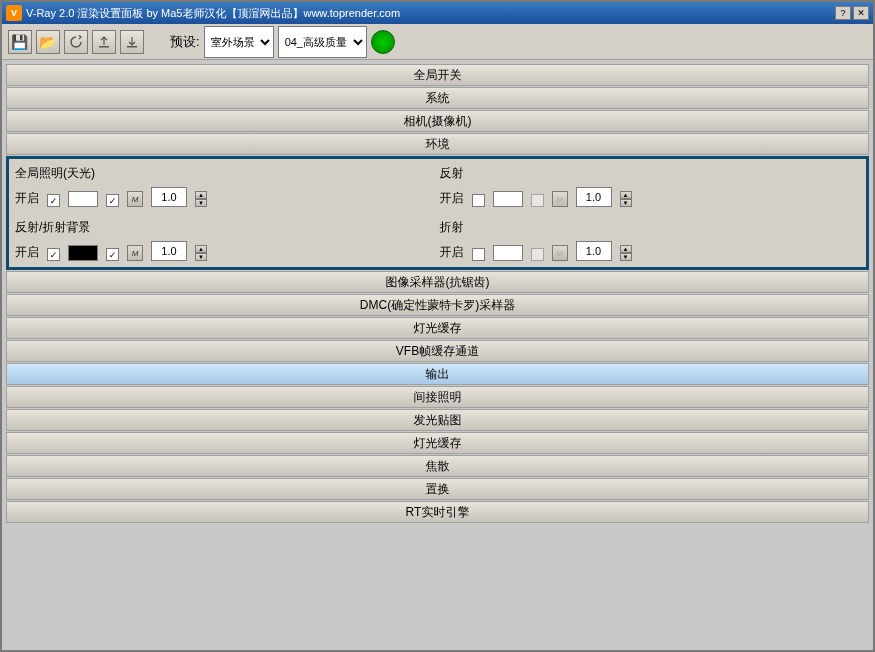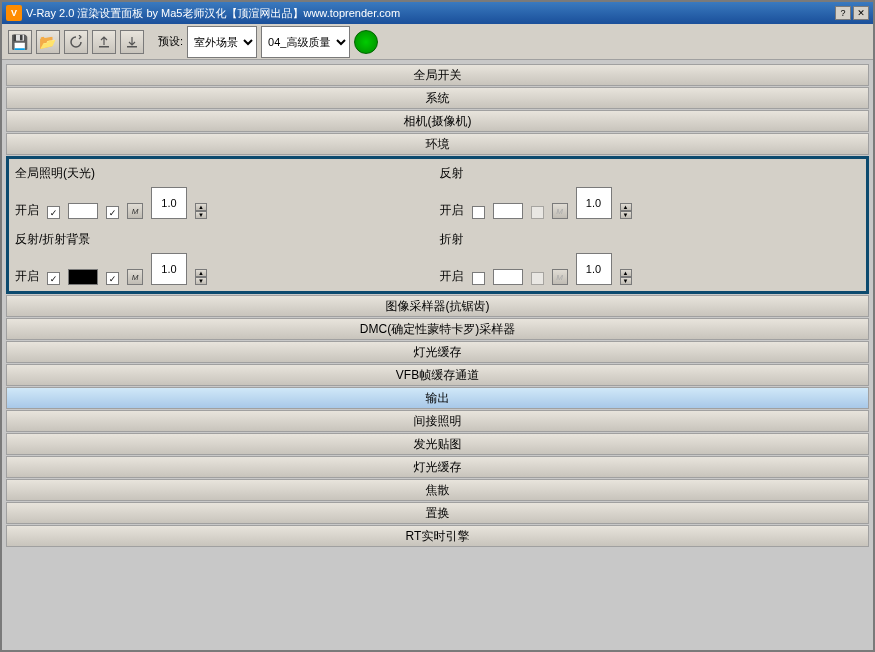--- a/index.html
+++ b/index.html
@@ -94,22 +94,22 @@
       border: 1px solid #7a7a7a;
       background: linear-gradient(to bottom, #e8e4dc, #c8c4bc);
       display: flex;
       align-items: center;
       justify-content: center;
       cursor: pointer;
       font-size: 14px;
     }
 
     .preset-label {
-      font-size: 11px;
-      margin-left: 10px;
+      font-size: 13px;
+      margin-left: 22px;
     }
 
     .preset-select {
       height: 32px;
       font-size: 11px;
       border: 1px solid #7a7a7a;
       background: white;
       padding: 0 2px;
     }
 
@@ -224,21 +224,21 @@
       display: flex;
       align-items: center;
       justify-content: center;
       font-size: 9px;
       cursor: pointer;
       color: #333;
     }
 
     .num-field {
       width: 36px;
-      height: 32px;
+      height: 20px;
       border: 1px solid #7a7a7a;
       font-size: 11px;
       text-align: center;
       background: white;
       padding: 0 2px;
     }
 
     .spin-buttons {
       display: flex;
       flex-direction: column;

